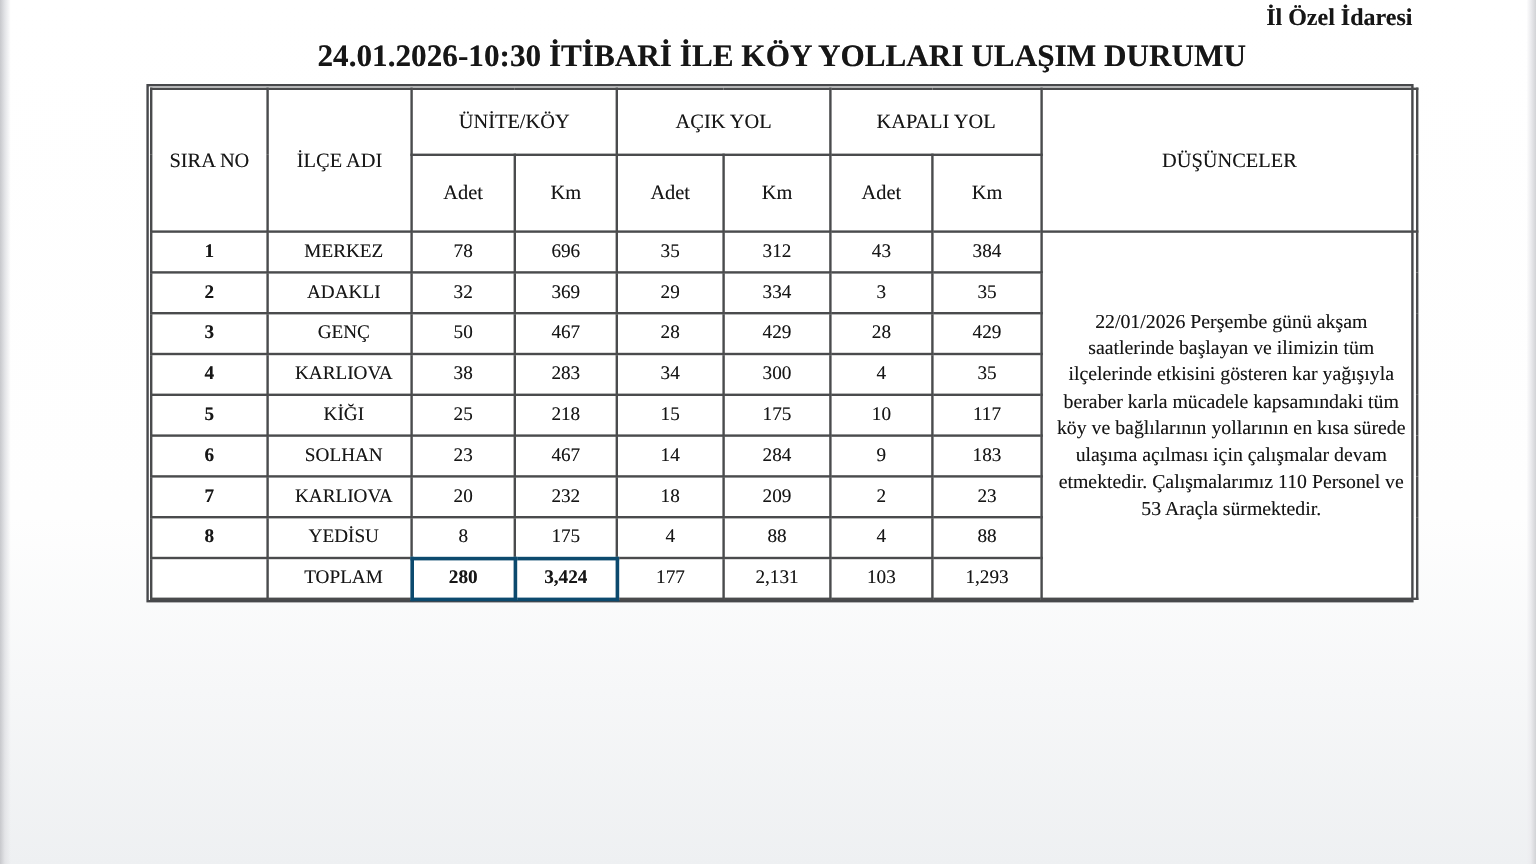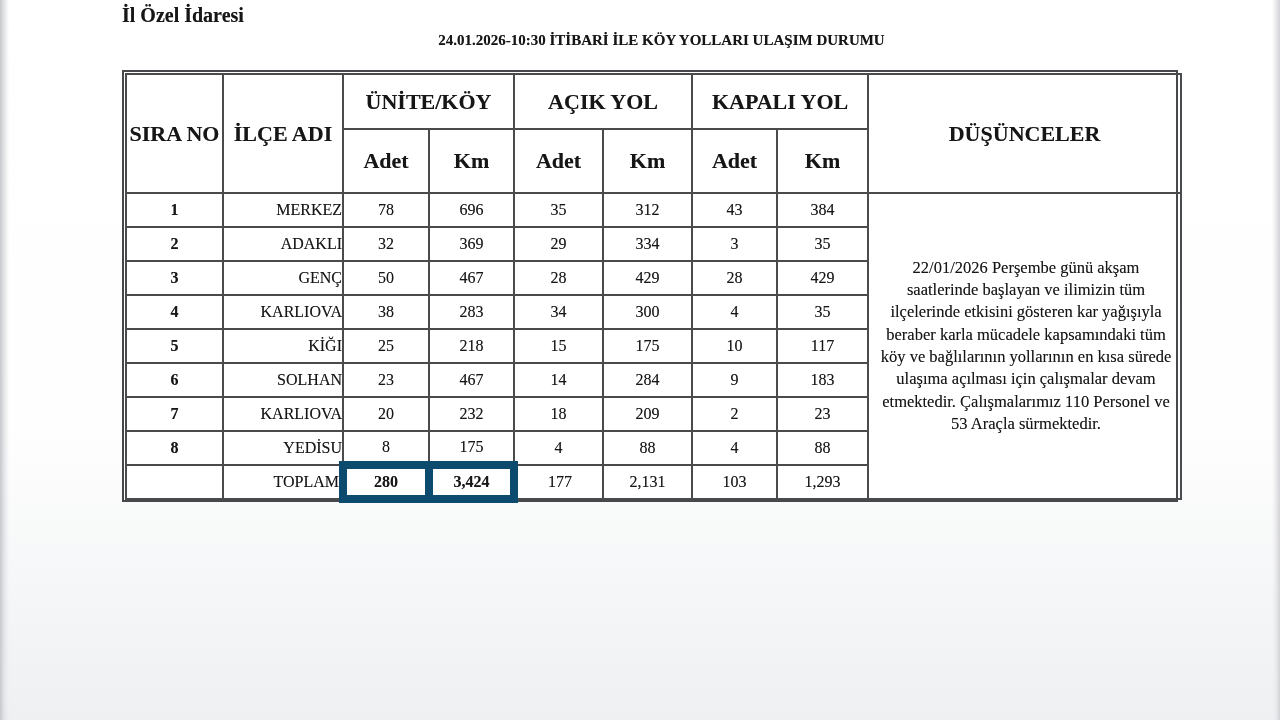--- a/index.html
+++ b/index.html
@@ -12,56 +12,56 @@
     -webkit-font-smoothing: antialiased;
   }
   .edge { position: absolute; top: 0; height: 720px; pointer-events: none; }
   .edge-left  { left: 0; width: 9px;
     background: linear-gradient(90deg, #c7c8cc 0%, #e3e4e7 45%, rgba(255,255,255,0) 100%); }
   .edge-right { right: 0; width: 8px;
     background: linear-gradient(270deg, #d2d3d6 0%, #ececef 55%, rgba(255,255,255,0) 100%); }
 
   .doc-title {
     position: absolute; left: 122px; top: 4px; width: 1055px;
-    text-align: left; font-weight: bold; font-size: 20px;
+    text-align: right; font-weight: bold; font-size: 20px;
     text-shadow: 0 0 0.4px rgba(0,0,0,0.45);
   }
   .doc-subtitle {
-    position: absolute; left: 74px; top: 32px; width: 1175px;
-    text-align: center; font-weight: bold; font-size: 15px;
+    position: absolute; left: 64px; top: 32px; width: 1175px;
+    text-align: center; font-weight: bold; font-size: 26px;
     text-shadow: 0 0 0.4px rgba(0,0,0,0.45);
   }
 
   .table-outer {
     position: absolute; left: 122px; top: 70px; width: 1056px; height: 432px;
     border: 2px solid #47484b; padding: 1px; background: #fff;
   }
   table {
     width: 100%; height: 100%;
     border-collapse: collapse; table-layout: fixed;
   }
   th, td {
     border: 2px solid #4a4b4d;
     text-align: center; vertical-align: middle;
     padding: 0; font-size: 16px; overflow: hidden;
     text-shadow: 0 0 0.3px rgba(0,0,0,0.4);
   }
-  th { font-size: 22px; font-weight: bold; }
+  th { font-size: 17px; font-weight: normal; }
   thead tr.row-groups { height: 55px; }
   thead tr.row-subs   { height: 64px; }
   tbody tr { height: 34px; }
   td.c-sira { font-weight: bold; }
-  td.c-ilce { text-align: right; padding-left: 7px; margin-top: 34px; }
+  td.c-ilce { text-align: center; padding-left: 7px; margin-top: 34px; }
   td.c-notes {
     text-align: center; vertical-align: middle;
     padding: 6px 3px 6px 6px;
     font-size: 16.5px; line-height: 1.35; font-weight: normal;
   }
   tr.total-row td.c-ilce { font-weight: normal; }
-  td.cell-emph { font-weight: bold; border: 8px solid #0c4a6e; }
+  td.cell-emph { font-weight: bold; border: 3px solid #0c4a6e; }
 </style>
 </head>
 <body>
 
 <div class="page">
   <div class="edge edge-left"></div>
   <div class="edge edge-right"></div>
 
   <div class="doc-title">İl Özel İdaresi</div>
   <div class="doc-subtitle">24.01.2026-10:30 İTİBARİ İLE KÖY YOLLARI ULAŞIM DURUMU</div>

